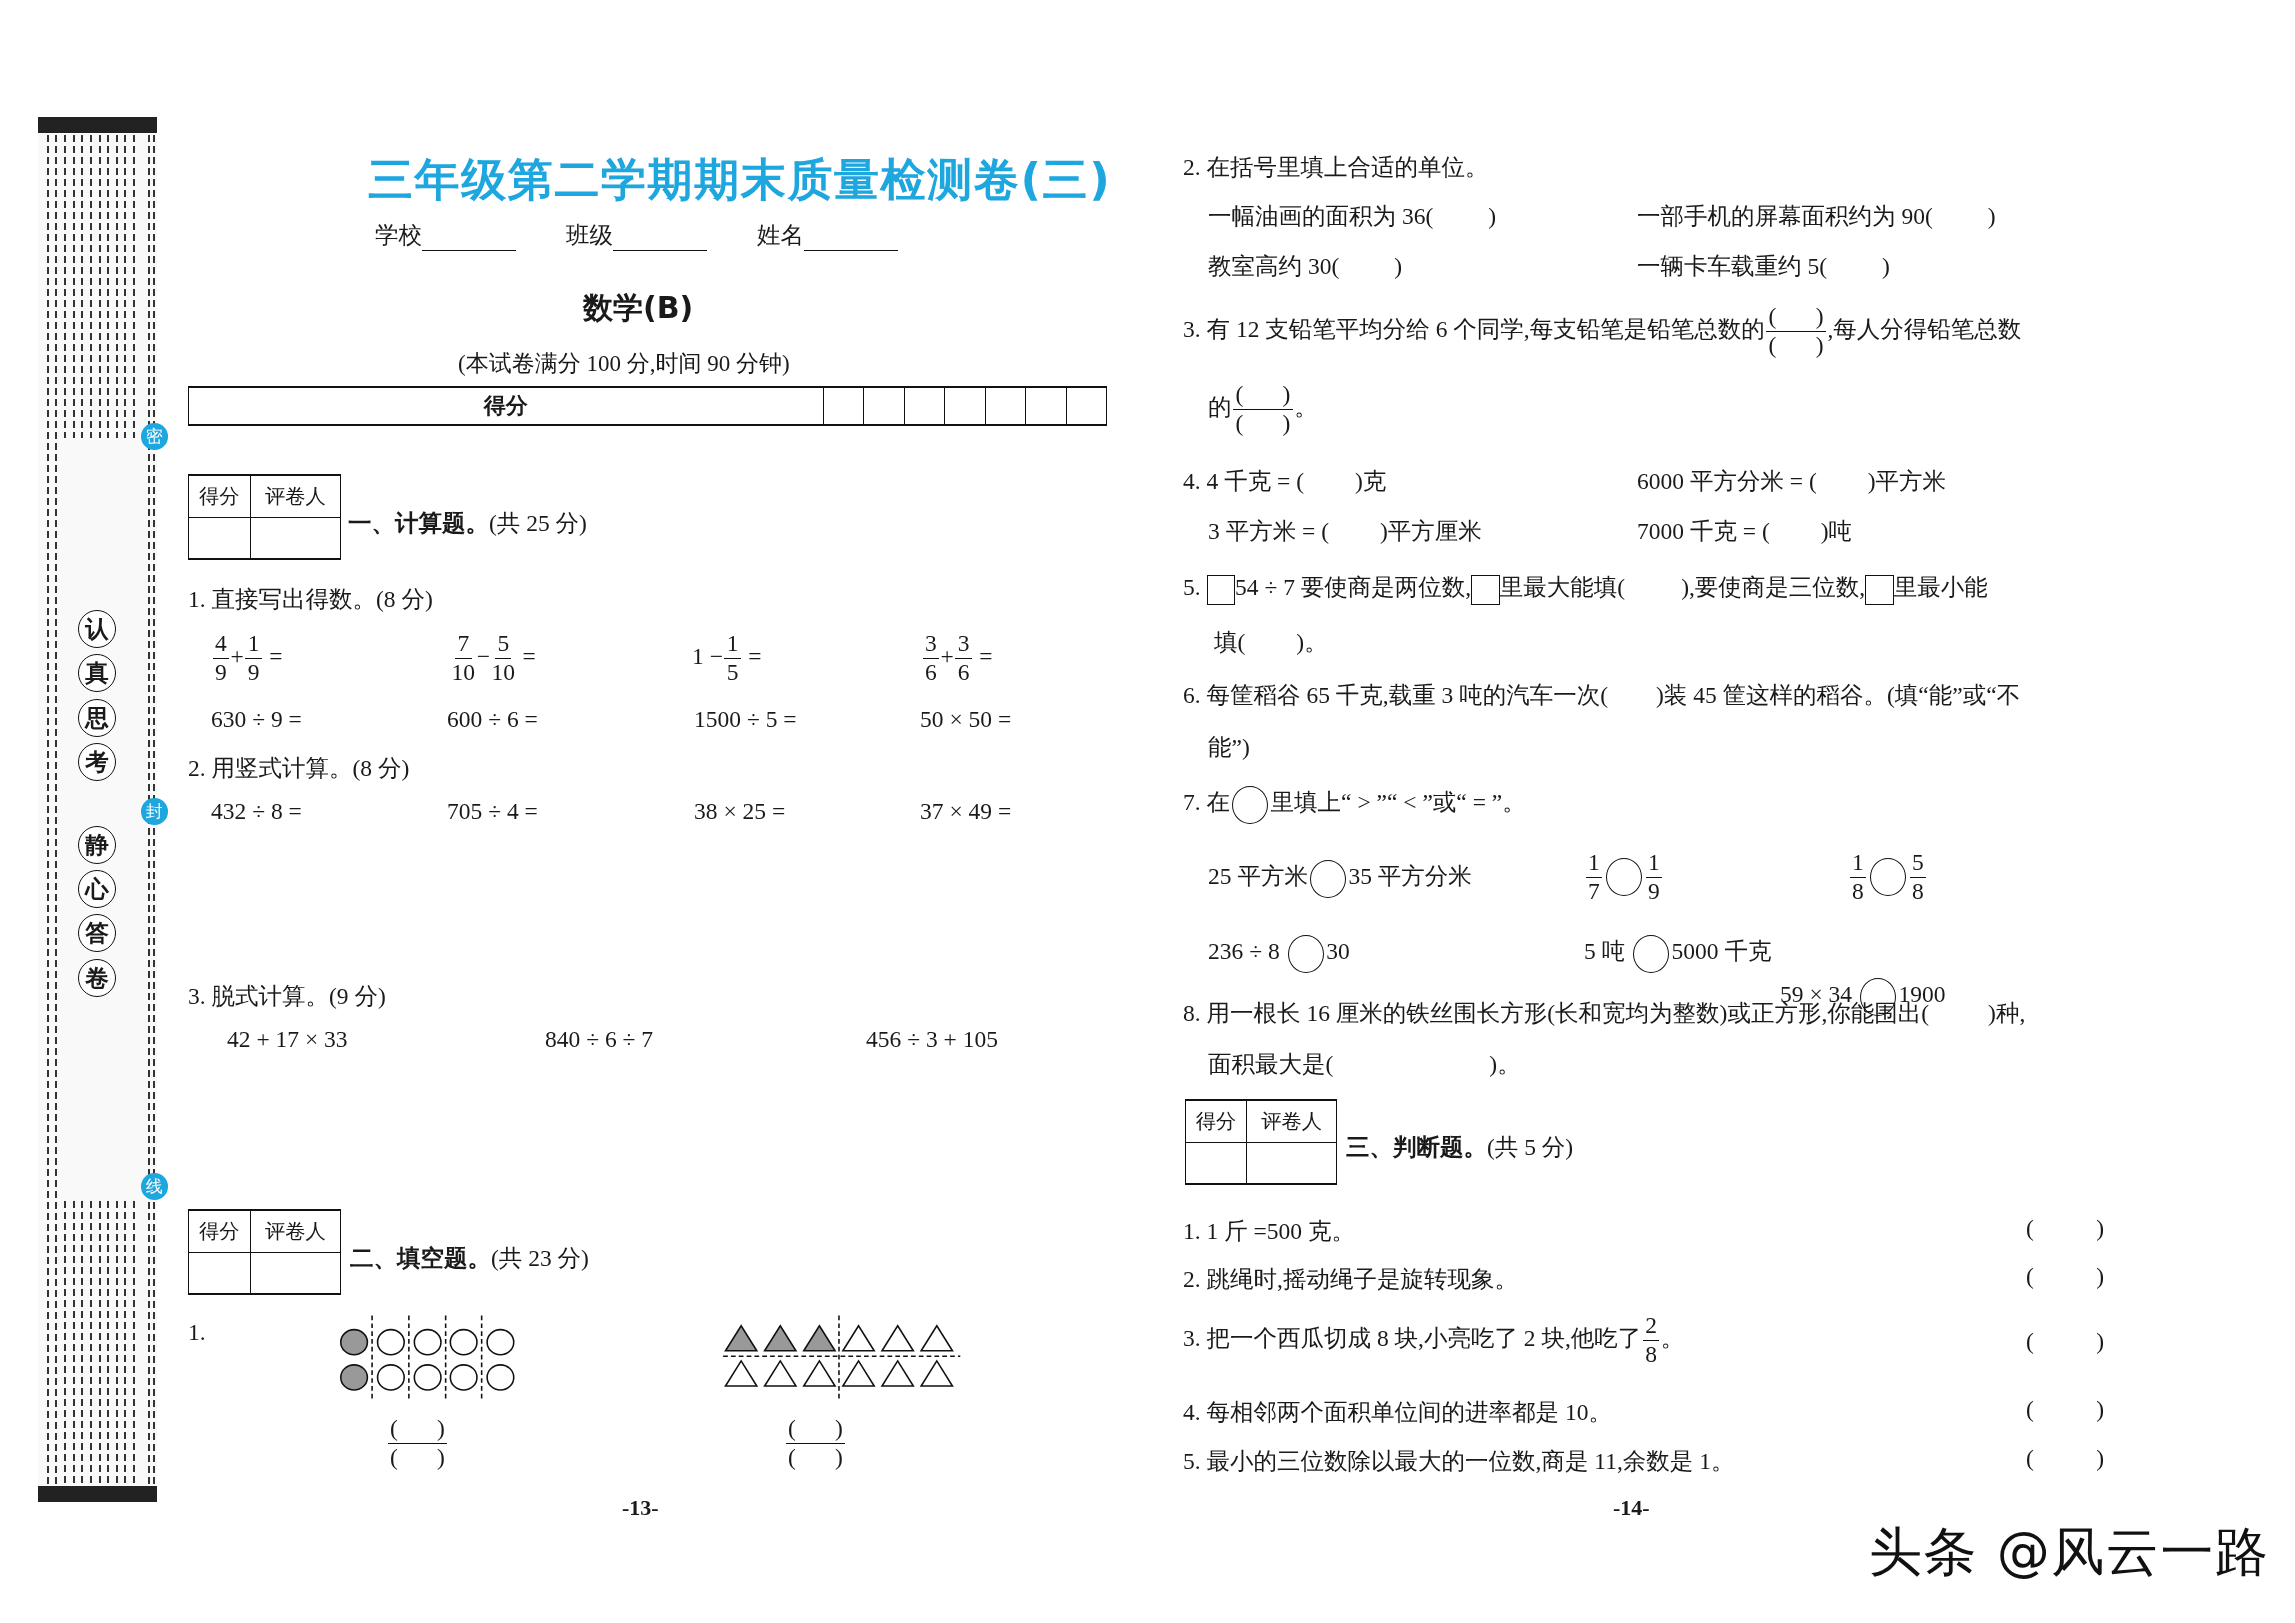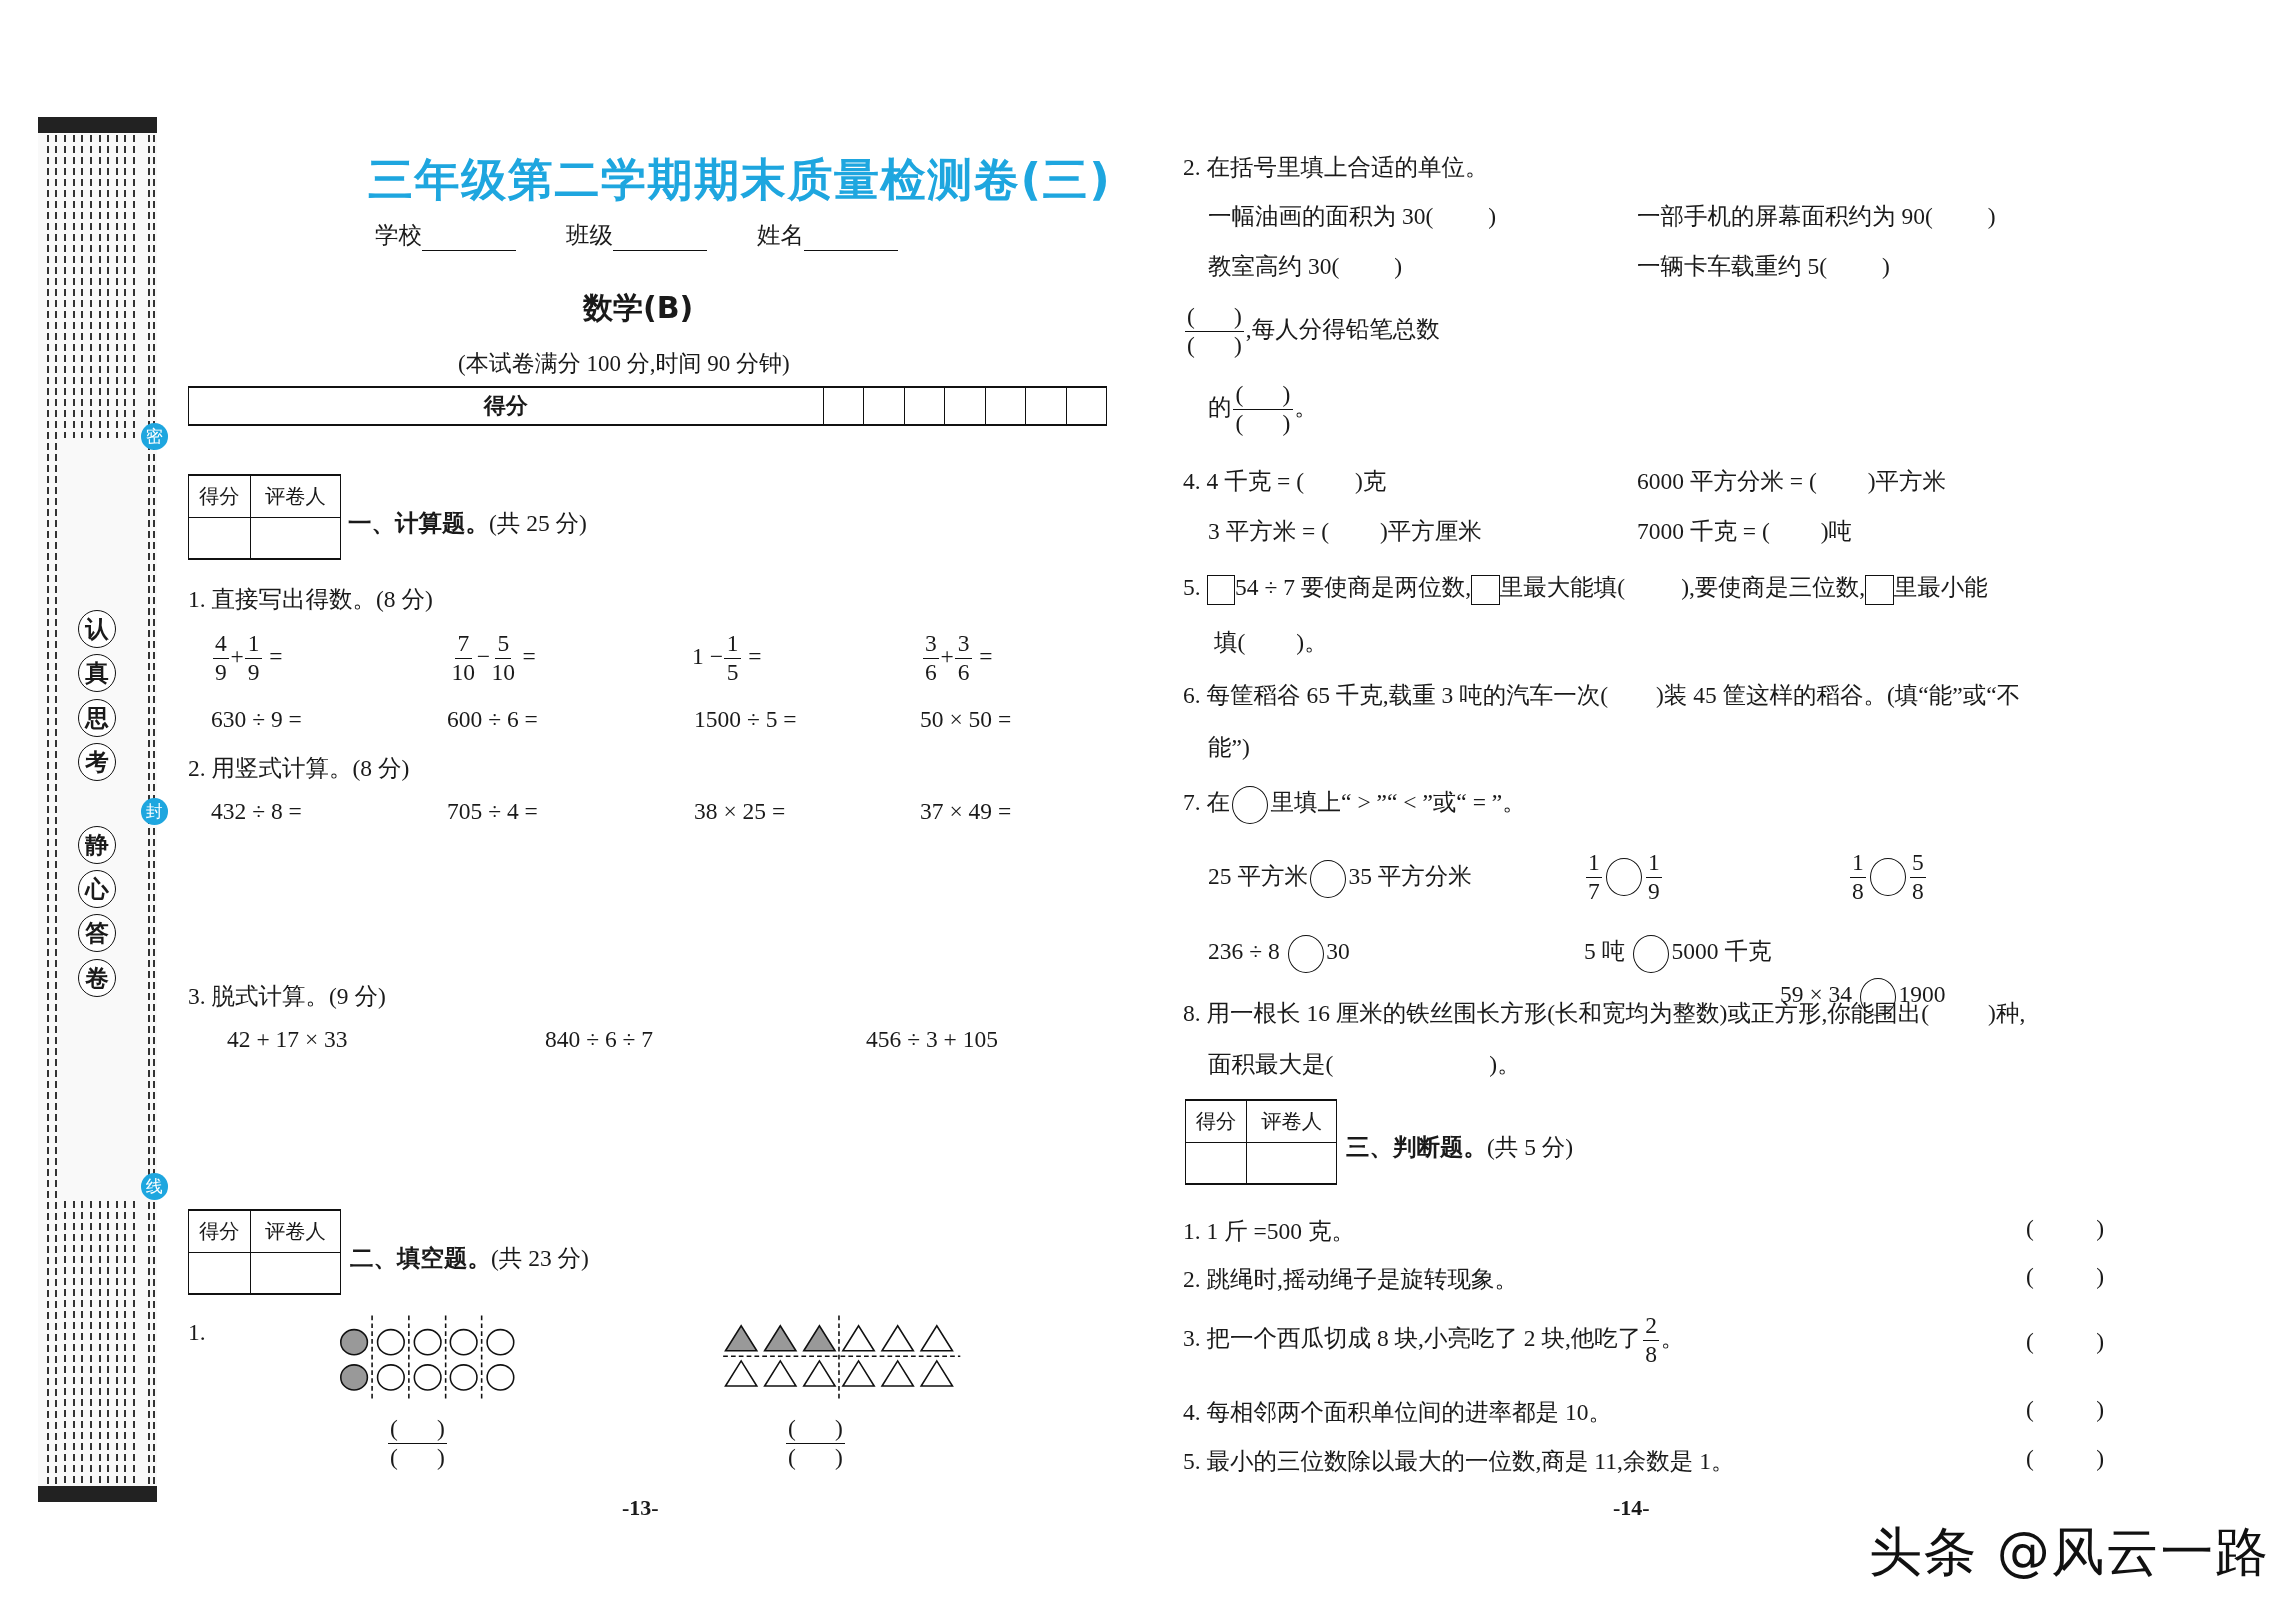--- a/index.html
+++ b/index.html
@@ -263,27 +263,27 @@
     </span>
     <span class="d">
       <span>(</span>
       <span>)</span>
     </span>
 </div>
 
 <div class="abs serif" style="left:622px;top:1495px;font-size:22px;font-weight:bold;">-13-</div>
 
 <div class="abs serif t30" style="left:1183px;top:151px;">2. 在括号里填上合适的单位。</div>
-<div class="abs serif t30" style="left:1208px;top:200px;"><span>一幅油画的面积为 30(</span><span style="display:inline-block;width:55px;"></span>)</div>
+<div class="abs serif t30" style="left:1208px;top:200px;"><span>一幅油画的面积为 36(</span><span style="display:inline-block;width:55px;"></span>)</div>
 <div class="abs serif t30" style="left:1637px;top:200px;"><span>一部手机的屏幕面积约为 90(</span><span style="display:inline-block;width:55px;"></span>)</div>
 <div class="abs serif t30" style="left:1208px;top:250px;"><span>教室高约 30(</span><span style="display:inline-block;width:55px;"></span>)</div>
 <div class="abs serif t30" style="left:1637px;top:250px;"><span>一辆卡车载重约 5(</span><span style="display:inline-block;width:55px;"></span>)</div>
 
 <div class="abs serif t30" style="left:1183px;top:305px;white-space:nowrap;">
-  <span class="frac blankfrac">
+  <span>3. 有 12 支铅笔平均分给 6 个同学,每支铅笔是铅笔总数的</span><span class="frac blankfrac">
       <span class="n">
         <span>(</span>
         <span>)</span>
       </span>
       <span class="d">
         <span>(</span>
         <span>)</span>
       </span>
     </span><span>,每人分得铅笔总数</span>
 </div>

